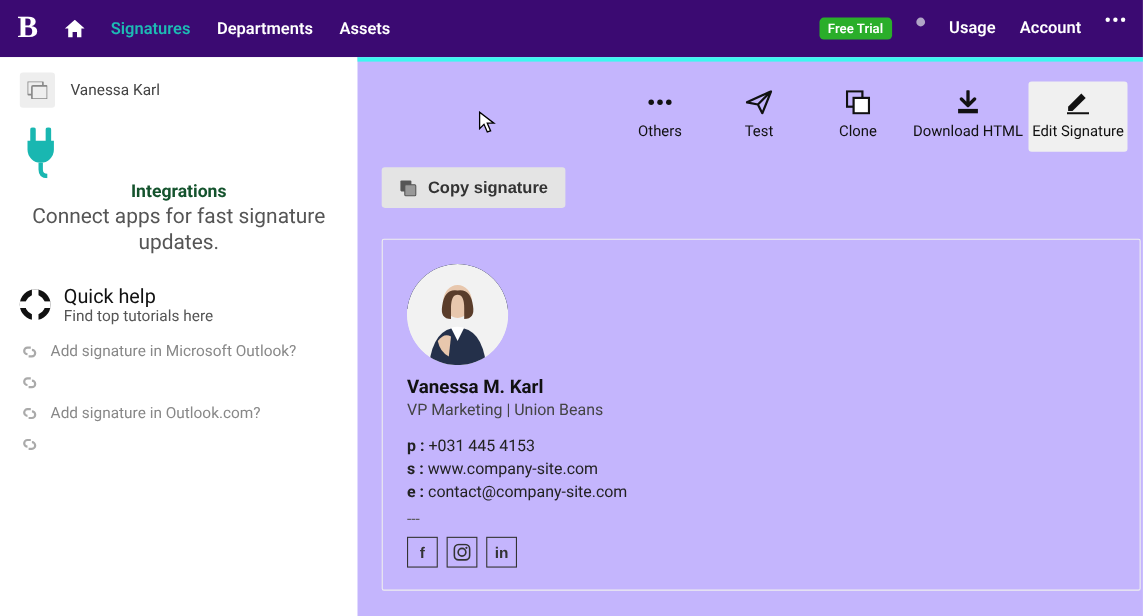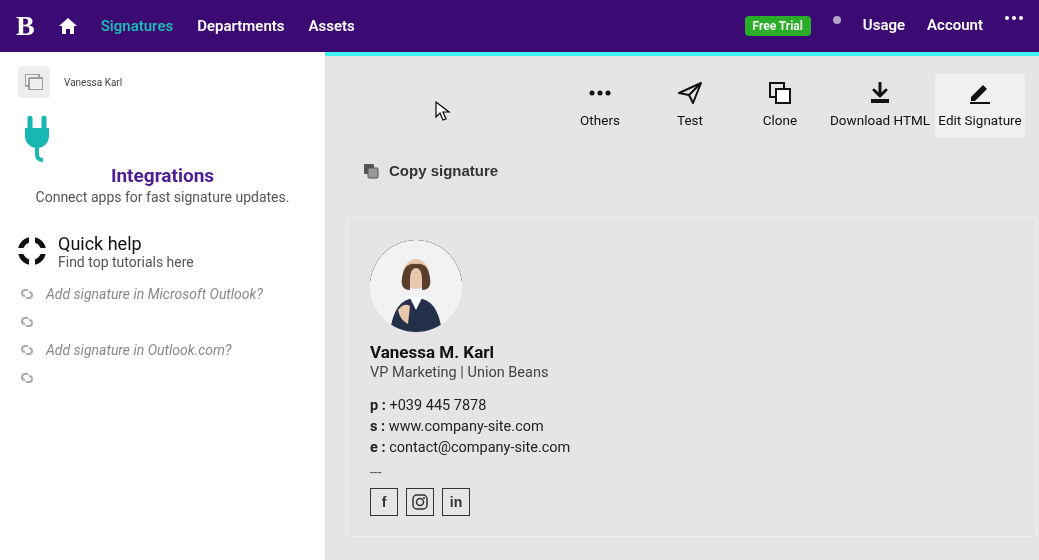--- a/index.html
+++ b/index.html
@@ -57,55 +57,55 @@
     padding: 14px 18px 0 18px;
     border-right: 0;
   }
   .user-row { display:flex; align-items:center; gap:14px; margin-bottom: 18px; }
   .user-icon-box {
     width: 32px; height: 32px;
     background: #eee;
     display:flex; align-items:center; justify-content:center;
     border-radius: 3px;
   }
-  .user-name { color:#444; font-size:10px; }
+  .user-name { color:#444; font-size:14px; }
 
   .plug-block { text-align:center; margin-bottom: 28px; }
   .plug-svg { margin: 0 auto 2px; }
-  .integrations-title { color:#4c1d95; font-weight:700; font-size:19px; margin-bottom:2px; }
-  .integrations-sub { color:#555; font-size:14px; }
+  .integrations-title { color:#14532d; font-weight:700; font-size:16px; margin-bottom:2px; }
+  .integrations-sub { color:#555; font-size:19px; }
 
   .quick-block { }
   .quick-head { display:flex; gap:12px; margin-bottom:10px; }
   .lifering {
     width:28px;height:28px;border:5px solid #111;border-radius:50%;
     position:relative;
     flex-shrink:0; margin-top:4px;
   }
   .lifering::before, .lifering::after {
     content:""; position:absolute; background:#fff;
   }
   .lifering::before { left:-5px;right:-5px;top:6px;height:6px; }
   .lifering::after  { top:-5px;bottom:-5px;left:6px;width:6px; }
   .quick-title { font-size:18px; font-weight:400; color:#111; }
   .quick-sub { font-size:14px; color:#555; }
   .help-list { list-style:none; }
-  .help-list li { display:flex; align-items:center; gap:10px; padding: 5px 0; font-style: italic; }
+  .help-list li { display:flex; align-items:center; gap:10px; padding: 5px 0; }
   .link-icon {
     width:18px;height:18px; flex-shrink:0;
     display:flex;align-items:center;justify-content:center;
   }
   .help-text { color:#888; font-size:14px; cursor:pointer; }
 
   
   .main {
     flex:1;
     position: relative;
     border-top: 4px solid #3df7f0;
-    background:#e5e5e5;
+    background:#c4b5fd;
     padding: 0;
   }
   .toolbar {
     display:flex;
     justify-content:flex-end;
     padding: 18px 14px 0 0;
     gap: 0;
   }
   .tool {
     display:flex; flex-direction:column; align-items:center;
@@ -332,21 +332,21 @@
           <path d="M46 24 Q34 22 32 38 Q30 50 40 50 L40 40 Q40 28 46 28 Q52 28 52 40 L52 50 Q62 50 60 38 Q58 22 46 24" fill="#5a3d2b"></path>
           <path d="M20 92 Q24 58 46 58 Q68 58 72 92 Z" fill="#24304a"></path>
           <path d="M40 58 L46 70 L52 58 Q46 56 40 58" fill="#fff"></path>
           <path d="M28 70 Q34 62 40 66 L38 84 Q30 80 28 70" fill="#e8c7ad"></path>
         </svg>
       </div>
       <div class="sig-name">Vanessa M. Karl</div>
       <div class="sig-title">VP Marketing | Union Beans</div>
       <div class="sig-line">
         <b>p :</b>
-        <span>+039 445 7878</span>
+        <span>+031 445 4153</span>
       </div>
       <div class="sig-line">
         <b>s :</b>
         <span>www.company-site.com</span>
       </div>
       <div class="sig-line">
         <b>e :</b>
         <span>contact@company-site.com</span>
       </div>
       <div class="sig-sep">---</div>

